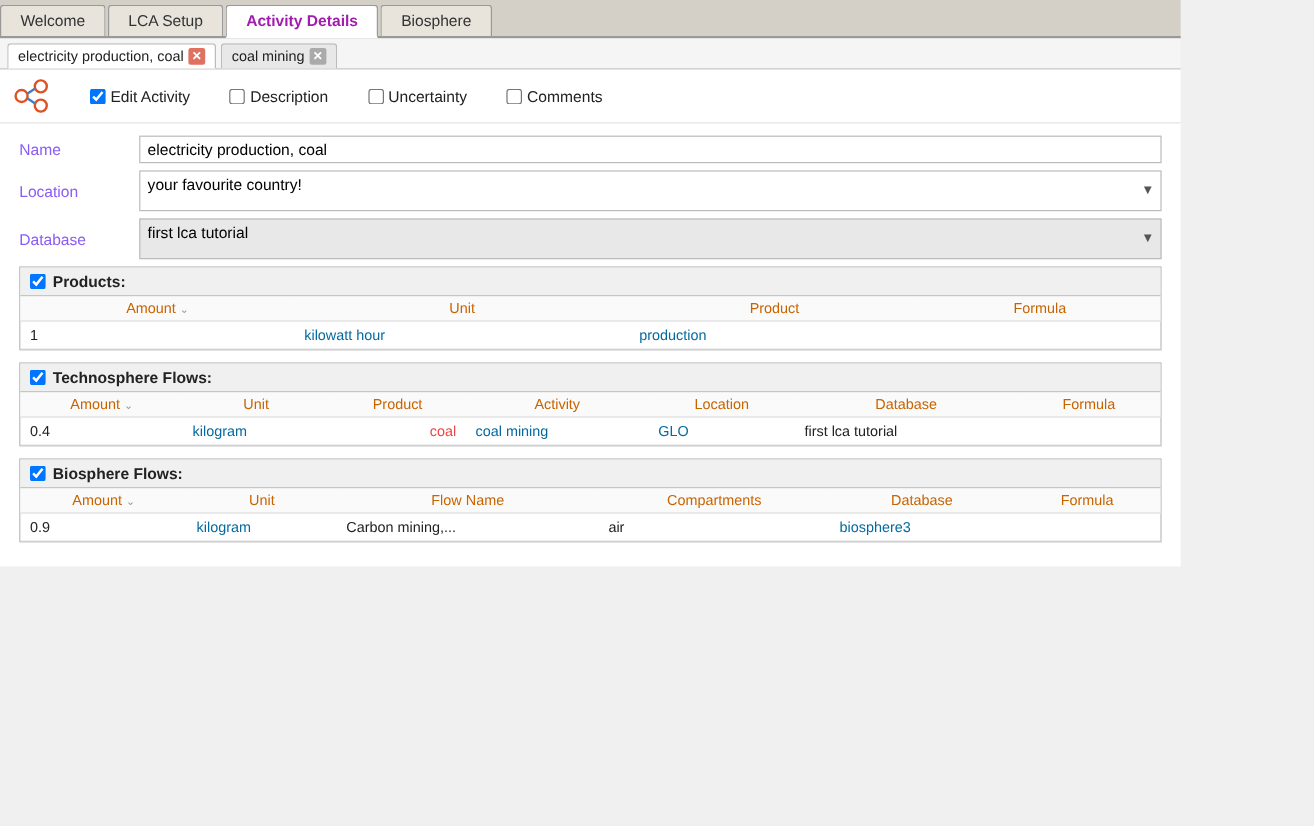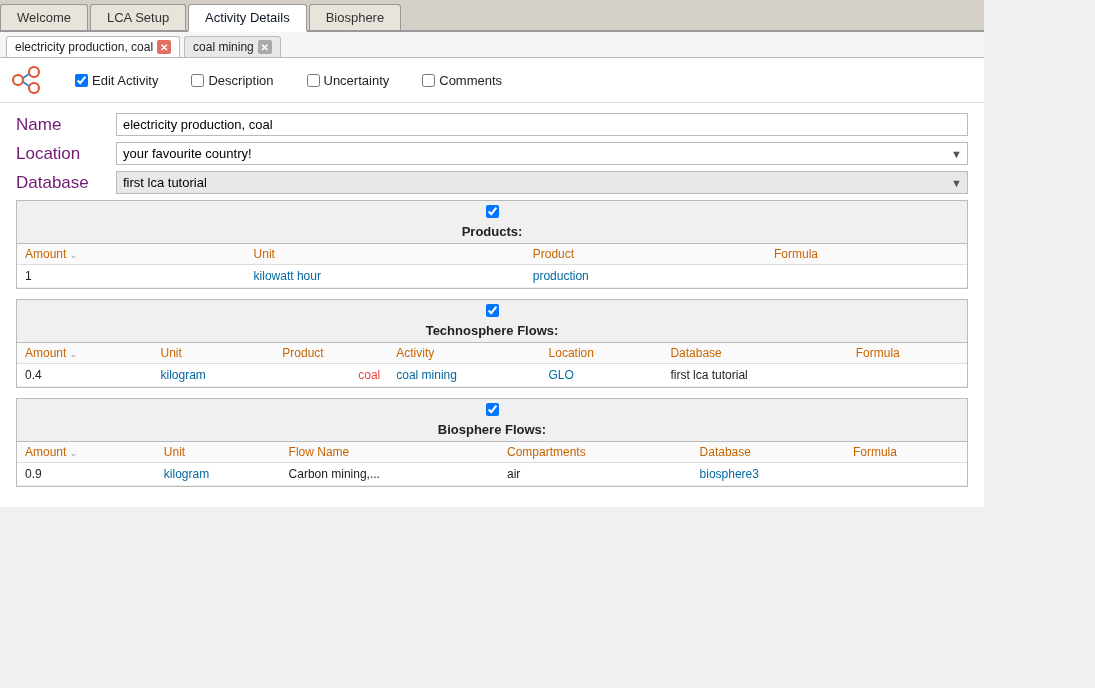--- a/index.html
+++ b/index.html
@@ -20,22 +20,22 @@
       background: #e8e4dc;
       margin-right: 2px;
       border-radius: 3px 3px 0 0;
       color: #333;
       user-select: none;
     }
     .tab.active {
       background: #fff;
       border-bottom: 2px solid #fff;
       margin-bottom: -2px;
-      font-weight: normal;
-      color: #0f172a;
+      font-weight: bold;
+      color: #a21caf;
       text-align: center;
     }
 
     
     .sub-tab-bar {
       display: flex;
       background: #f5f5f5;
       border-bottom: 1px solid #bbb;
       padding: 4px 6px 0 6px;
       gap: 4px;
@@ -103,38 +103,38 @@
     }
 
     
     .form-row {
       display: flex;
       align-items: center;
       margin-bottom: 6px;
     }
     .form-label {
       width: 100px;
-      font-size: 17px;
-      color: #701a75;
+      font-size: 13px;
+      color: #8b5cf6;
     }
     .form-input {
       flex: 1;
       border: 1px solid #bbb;
       padding: 3px 6px;
       font-size: 13px;
       background: #fff;
     }
     .form-select-wrapper {
       flex: 1;
       position: relative;
     }
     .form-select {
       width: 100%;
       border: 1px solid #bbb;
-      padding: 3px 24px 3px 6px;
+      padding: 3px 24px 14px 6px;
       font-size: 13px;
       background: #fff;
       appearance: none;
       cursor: pointer;
     }
     .select-arrow {
       position: absolute;
       right: 6px;
       top: 50%;
       transform: translateY(-50%);
@@ -153,31 +153,30 @@
     }
     .section-header {
       display: flex;
       align-items: center;
       padding: 4px 8px;
       background: #f0f0f0;
       border-bottom: 1px solid #bbb;
       gap: 6px;
       font-size: 13px;
       font-weight: bold;
-      flex-direction: column;
     }
 
     
     .data-table {
       width: 100%;
       border-collapse: collapse;
       font-size: 12px;
     }
     .data-table th {
-      text-align: left;
+      text-align: center;
       padding: 3px 8px;
       color: #c86400;
       font-weight: normal;
       border-bottom: 1px solid #ddd;
       background: #fafafa;
     }
     .data-table td {
       padding: 4px 8px;
       border-bottom: 1px solid #eee;
       color: #222;

